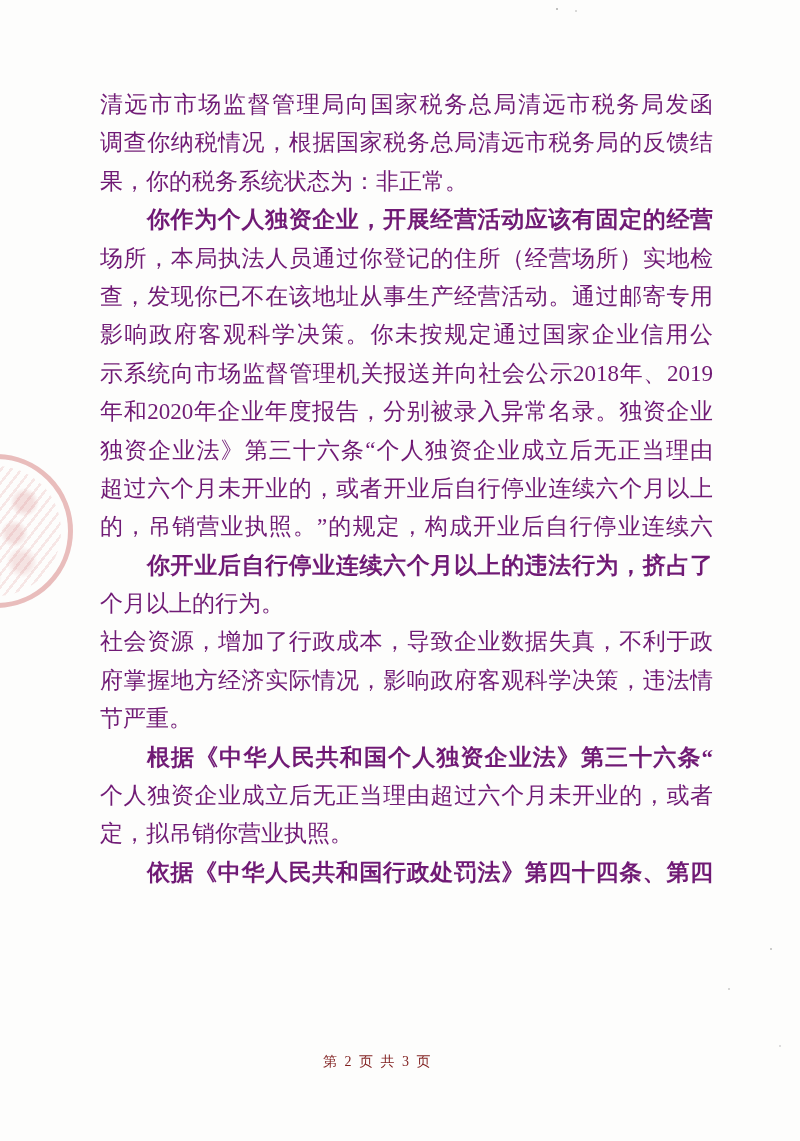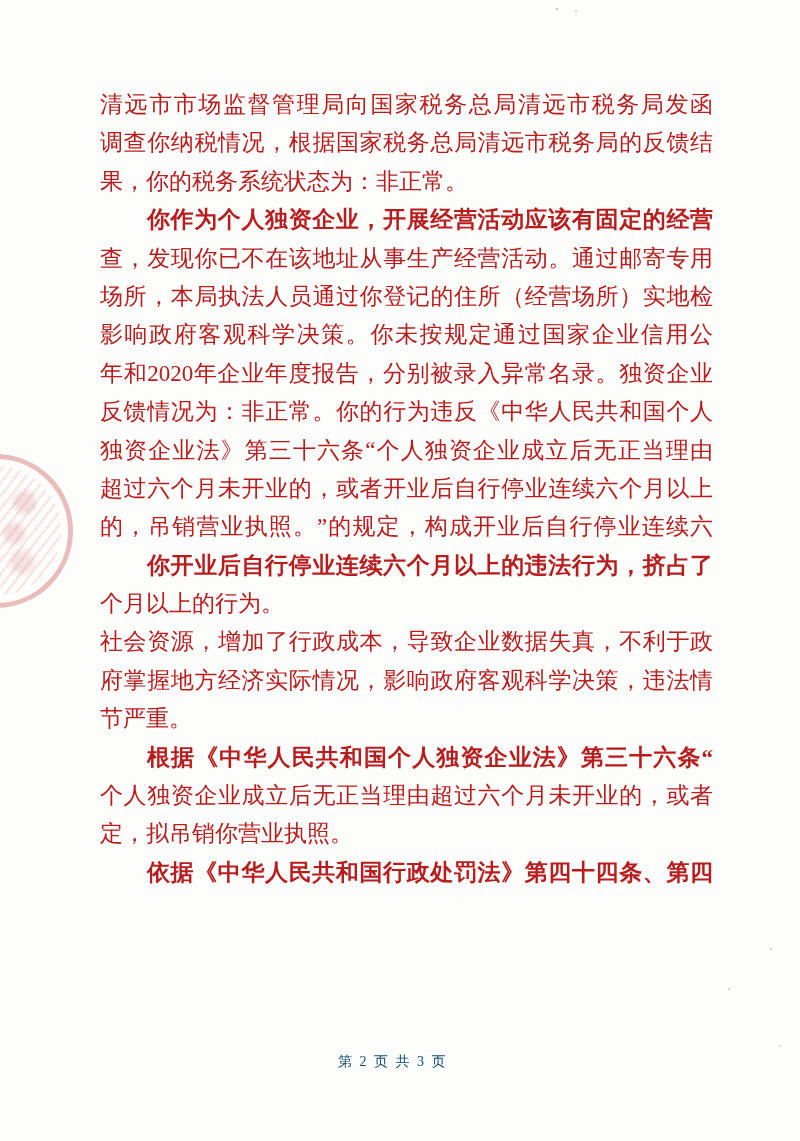--- a/index.html
+++ b/index.html
@@ -11,21 +11,21 @@
     background: #fdfdfc;
     overflow: hidden;
     font-family: "Liberation Serif", serif;
   }
   
   .doc-body {
     position: absolute;
     left: 100px;
     top: 86px;
     width: 613px;
-    color: #b91c1c;
+    color: #701a75;
     font-size: 23px;
     -webkit-font-smoothing: antialiased;
   }
   .line {
     height: 38.4px;
     line-height: 38.4px;
     text-align: justify;
     text-align-last: justify;
     overflow: hidden;
   }
@@ -51,25 +51,25 @@
       radial-gradient(circle at 72% 28%, rgba(203,90,90,0.22) 0 6%, rgba(203,90,90,0) 11%),
       radial-gradient(circle at 64% 52%, rgba(203,90,90,0.20) 0 7%, rgba(203,90,90,0) 13%),
       radial-gradient(circle at 70% 74%, rgba(203,90,90,0.18) 0 6%, rgba(203,90,90,0) 12%),
       radial-gradient(circle at 40% 86%, rgba(203,90,90,0.20) 0 8%, rgba(203,90,90,0) 14%),
       repeating-linear-gradient(128deg, rgba(203,90,90,0.16) 0 2.5px, rgba(203,90,90,0) 2.5px 8px);
     opacity: 0.85;
   }
   
   .footer {
     position: absolute;
-    left: 338px;
+    left: 323px;
     top: 1053px;
     font-size: 14px;
     letter-spacing: 2px;
-    color: #0c4a6e;
+    color: #7f1d1d;
     font-family: "Liberation Serif", serif;
   }
   
   .specks {
     position: absolute;
     left: 0; top: 0;
     width: 2px; height: 2px;
     background: transparent;
     box-shadow:
       556px 8px 0 0 rgba(120,120,120,0.45),
@@ -86,25 +86,25 @@
 
   <div class="seal">
     <div class="seal-texture"></div>
   </div>
 
   <div class="doc-body" id="doc-body">
       <div class="line">清远市市场监督管理局向国家税务总局清远市税务局发函</div>
       <div class="line">调查你纳税情况，根据国家税务总局清远市税务局的反馈结</div>
       <div class="line para-end">果，你的税务系统状态为：非正常。</div>
       <div class="line indent">你作为个人独资企业，开展经营活动应该有固定的经营</div>
+      <div class="line">场所，本局执法人员通过你登记的住所（经营场所）实地检</div>
       <div class="line">查，发现你已不在该地址从事生产经营活动。通过邮寄专用</div>
-      <div class="line">场所，本局执法人员通过你登记的住所（经营场所）实地检</div>
       <div class="line">影响政府客观科学决策。你未按规定通过国家企业信用公</div>
+      <div class="line">示系统向市场监督管理机关报送并向社会公示2018年、2019</div>
       <div class="line">年和2020年企业年度报告，分别被录入异常名录。独资企业法</div>
-      <div class="line">反馈情况为：非正常。你的行为违反《中华人民共和国个人</div>
       <div class="line">独资企业法》第三十六条“个人独资企业成立后无正当理由</div>
       <div class="line">超过六个月未开业的，或者开业后自行停业连续六个月以上</div>
       <div class="line">的，吊销营业执照。”的规定，构成开业后自行停业连续六</div>
       <div class="line indent">你开业后自行停业连续六个月以上的违法行为，挤占了</div>
       <div class="line para-end">个月以上的行为。</div>
       <div class="line">社会资源，增加了行政成本，导致企业数据失真，不利于政</div>
       <div class="line">府掌握地方经济实际情况，影响政府客观科学决策，违法情</div>
       <div class="line para-end">节严重。</div>
       <div class="line indent">根据《中华人民共和国个人独资企业法》第三十六条“</div>
       <div class="line">个人独资企业成立后无正当理由超过六个月未开业的，或者</div>

